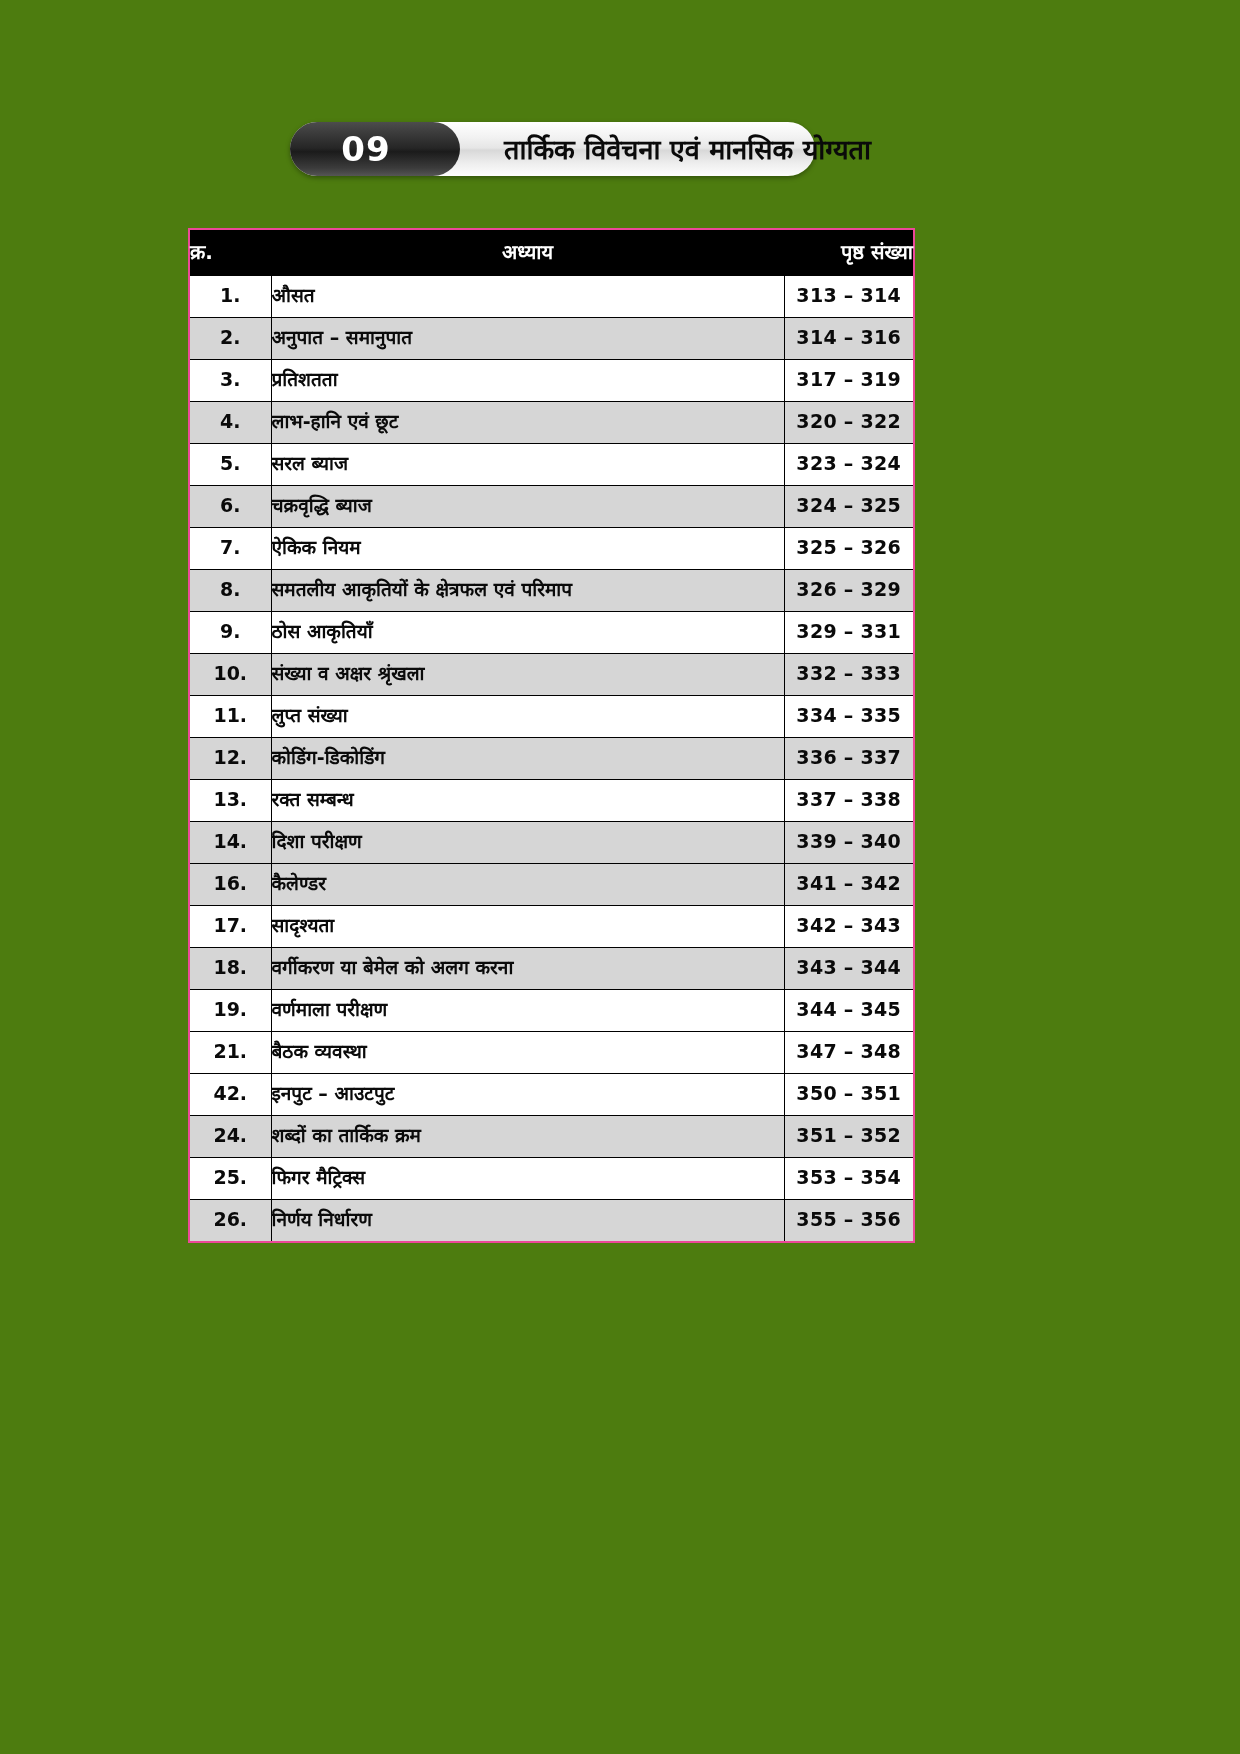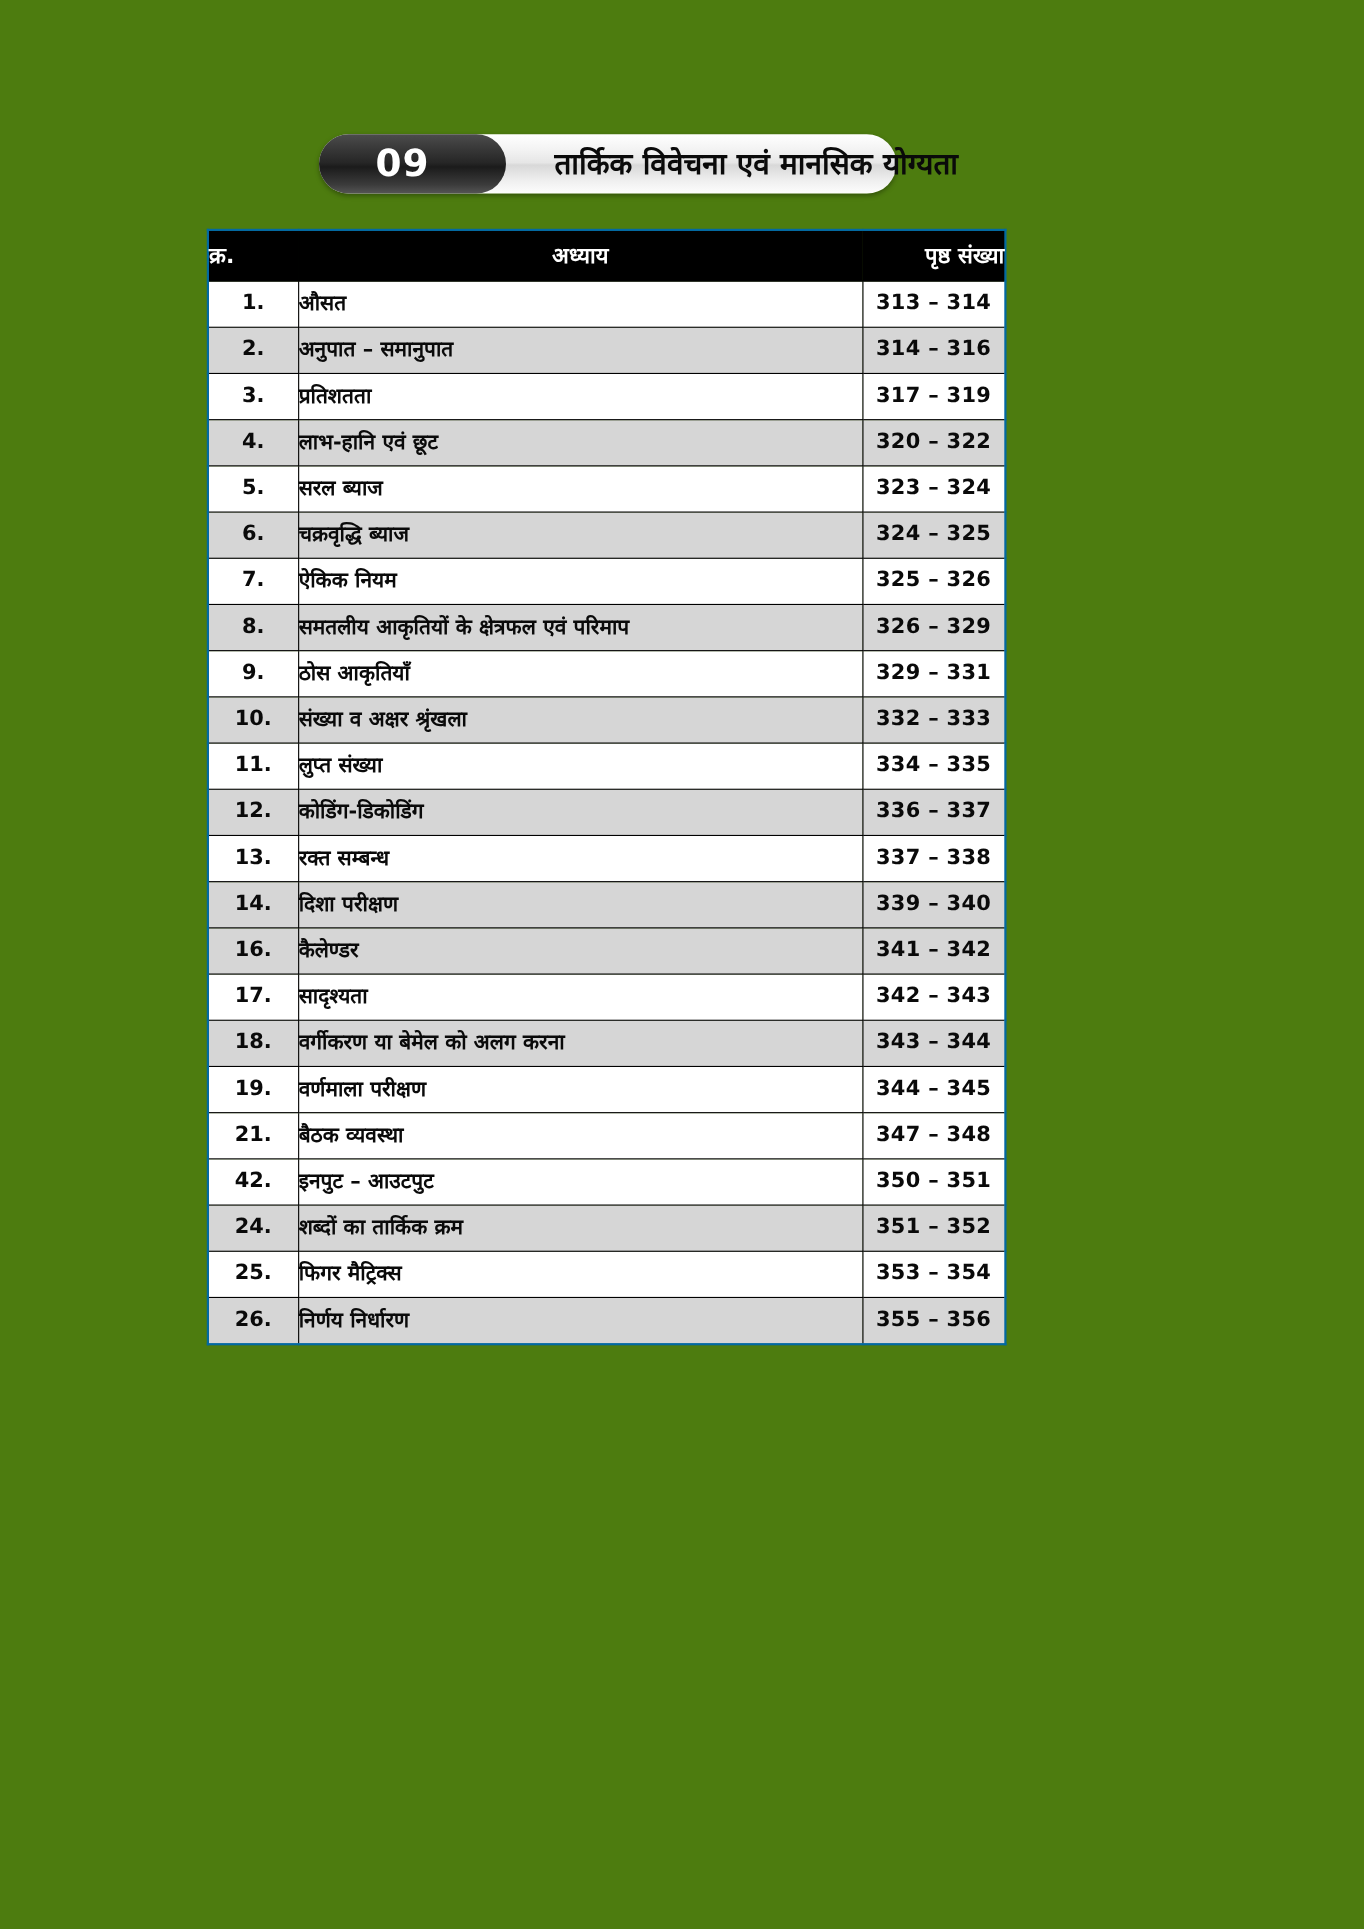--- a/index.html
+++ b/index.html
@@ -95,21 +95,22 @@
   .table-wrap {
     position: absolute;
     left: 188px;
     top: 208px;
     width: 725px;
   }
   table.toc {
     border-collapse: collapse;
     width: 725px;
     table-layout: fixed;
-    border: 2px solid #0369a1;
+    border: 2px solid #ec4899;
+    margin-top: 20px;
   }
   table.toc col.c-sno   { width: 82px; }
   table.toc col.c-chap  { width: 513px; }
   table.toc col.c-pages { width: 130px; }
 
   table.toc thead th {
     background: #000000;
     color: #ffffff;
     font-family: "DejaVu Sans", sans-serif;
     font-weight: bold;

